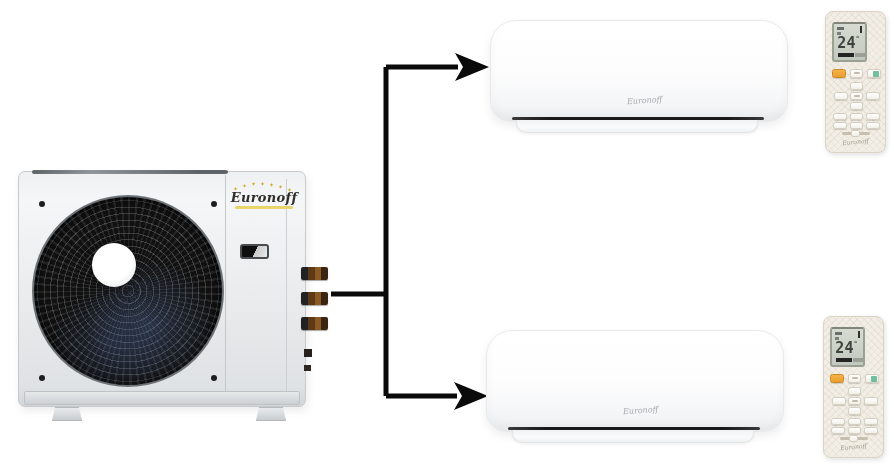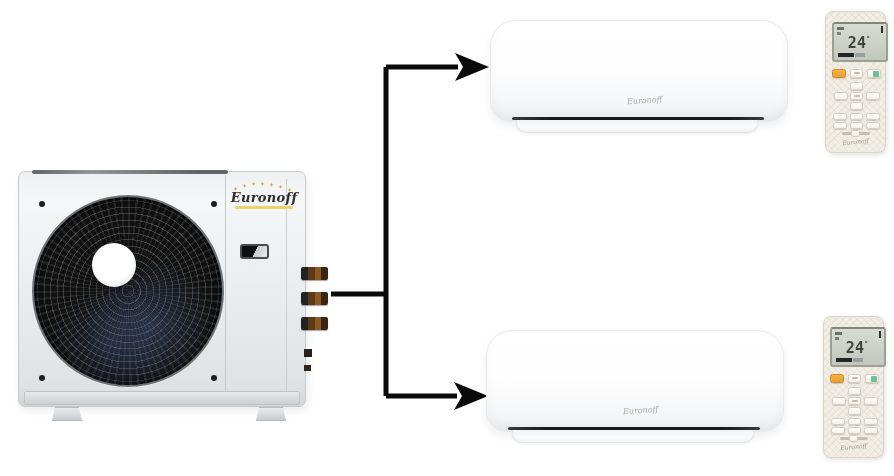--- a/index.html
+++ b/index.html
@@ -76,21 +76,21 @@
     border-radius:0 0 10px 10px;background:linear-gradient(180deg,#f0f2f3,#fafbfc 60%,#eef0f1);
     box-shadow:0 2px 3px rgba(0,0,0,0.05);}
 
   
   .remote{width:61px;height:142px;border-radius:8px;background-color:#f2eee6;
     background-image:repeating-linear-gradient(45deg,rgba(150,130,100,0.09) 0 1px,rgba(0,0,0,0) 1px 5px),
                      repeating-linear-gradient(-45deg,rgba(150,130,100,0.09) 0 1px,rgba(0,0,0,0) 1px 5px);
     border:1px solid #dbd4c5;box-shadow:1px 2px 5px rgba(0,0,0,0.12);}
   .rc1{left:825px;top:11px;}
   .rc2{left:823px;top:316px;}
-  .rc-lcd{left:6px;top:10px;width:56px;height:40px;border-radius:3px;
+  .rc-lcd{left:6px;top:10px;width:35px;height:40px;border-radius:3px;
     background:linear-gradient(180deg,#d7dcd2,#c2c8be);
     border:2px solid #9aa092;border-top-color:#80867a;}
   .lcd-a{left:3px;top:3px;width:7px;height:3px;background:#69706a;}
   .lcd-b{left:3px;top:8px;width:4px;height:3px;background:#7a817a;}
   .lcd-t{right:3px;top:2px;width:2px;height:7px;background:#2f2f2f;}
   .lcd-temp{left:0;right:2px;top:10px;text-align:center;
     font-family:"DejaVu Sans Mono",monospace;font-weight:700;font-size:15px;color:#3d433d;}
   .lcd-deg{position:static;font-size:7px;vertical-align:7px;}
   .lcd-temp span{position:static;}
   .lcd-bar{left:4px;bottom:3px;width:16px;height:4px;background:#242424;}

